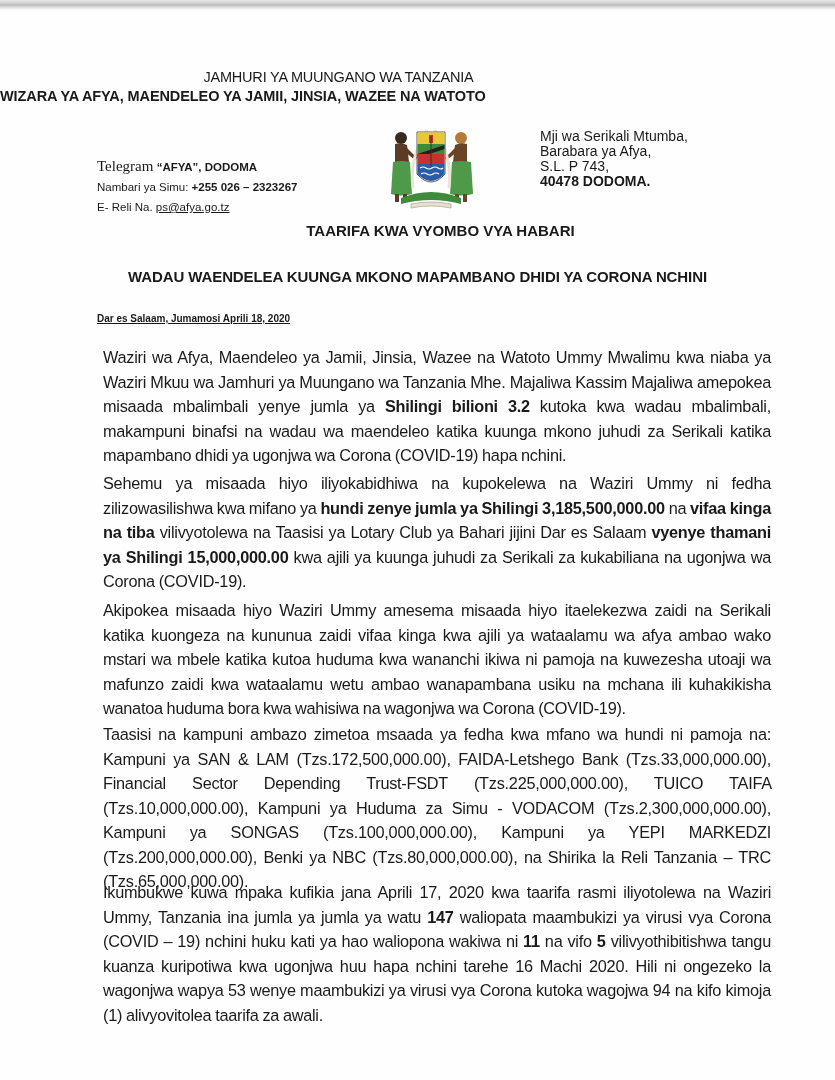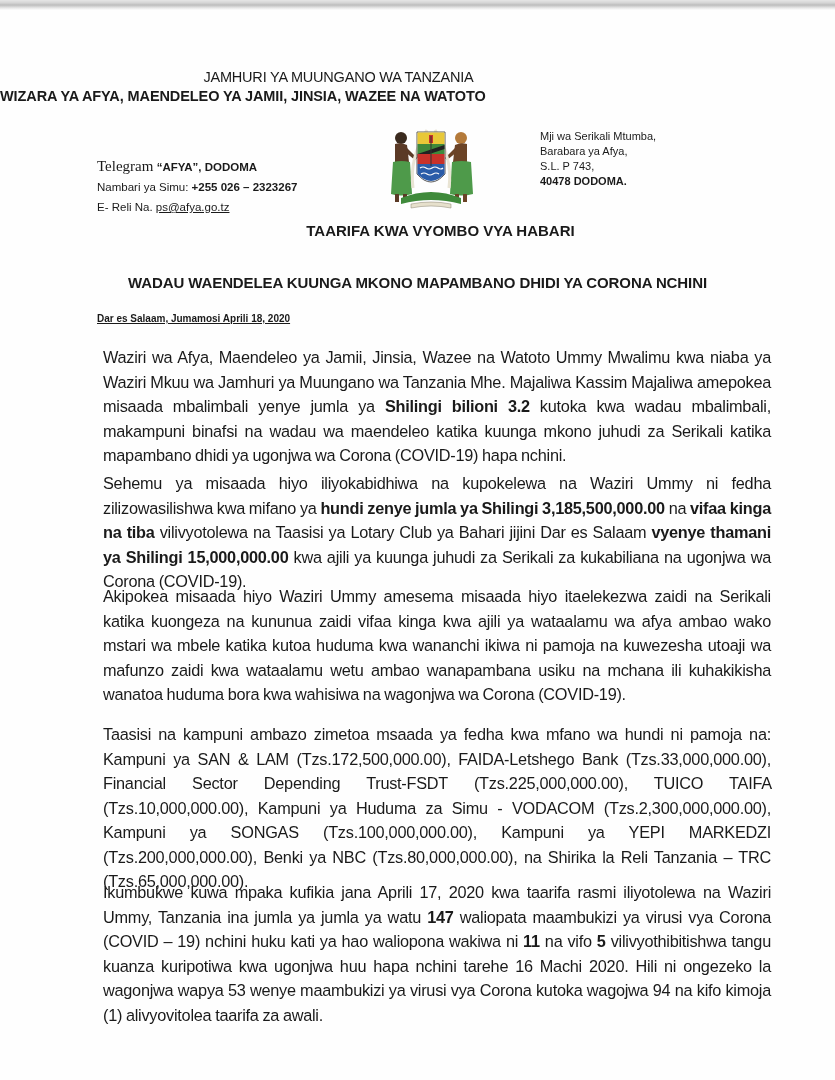--- a/index.html
+++ b/index.html
@@ -50,40 +50,40 @@
     }
     .contact-left .telegram-word {
       font-family: "Liberation Serif", serif;
       font-size: 15px;
     }
     .contact-left .bold { font-weight: bold; }
     .contact-left .email-link { text-decoration: underline; }
     .contact-right {
       position: absolute;
       left: 540px; top: 129px;
-      font-size: 11px;
+      font-size: 14px;
       line-height: 15px;
     }
     .contact-right .bold { font-weight: bold; }
     .coat-of-arms {
       position: absolute;
       left: 383px; top: 118px;
       width: 96px; height: 92px;
     }
     .title1 {
       position: absolute;
       top: 222px; left: 0; width: 835px;
       text-align: center;
       font-size: 15px;
       font-weight: bold;
       padding-left: 23px;
     }
     .title2 {
       position: absolute;
-      top: 274px; left: 0; width: 835px;
+      top: 268px; left: 0; width: 835px;
       text-align: center;
       font-size: 15px;
       font-weight: bold;
       letter-spacing: -0.1px;
     }
     .dateline {
       position: absolute;
       top: 313px; left: 97px;
       font-size: 10px;
       font-weight: bold;
@@ -96,21 +96,21 @@
       font-size: 16.3px;
       line-height: 24.5px;
       text-align: justify;
       letter-spacing: -0.25px;
       word-spacing: -0.5px;
       margin-left: 6px;
     }
     .para b { font-weight: bold; }
     .p1 { top: 345px; }
     .p2 { top: 471px; }
-    .p3 { top: 584px; }
+    .p3 { top: 598px; }
     .p4 { top: 722px; }
     .p5 { top: 880px; }
   </style>
 </head>
 <body>
 
 <div class="top-edge"></div>
 
 <div class="page"></div>
 

